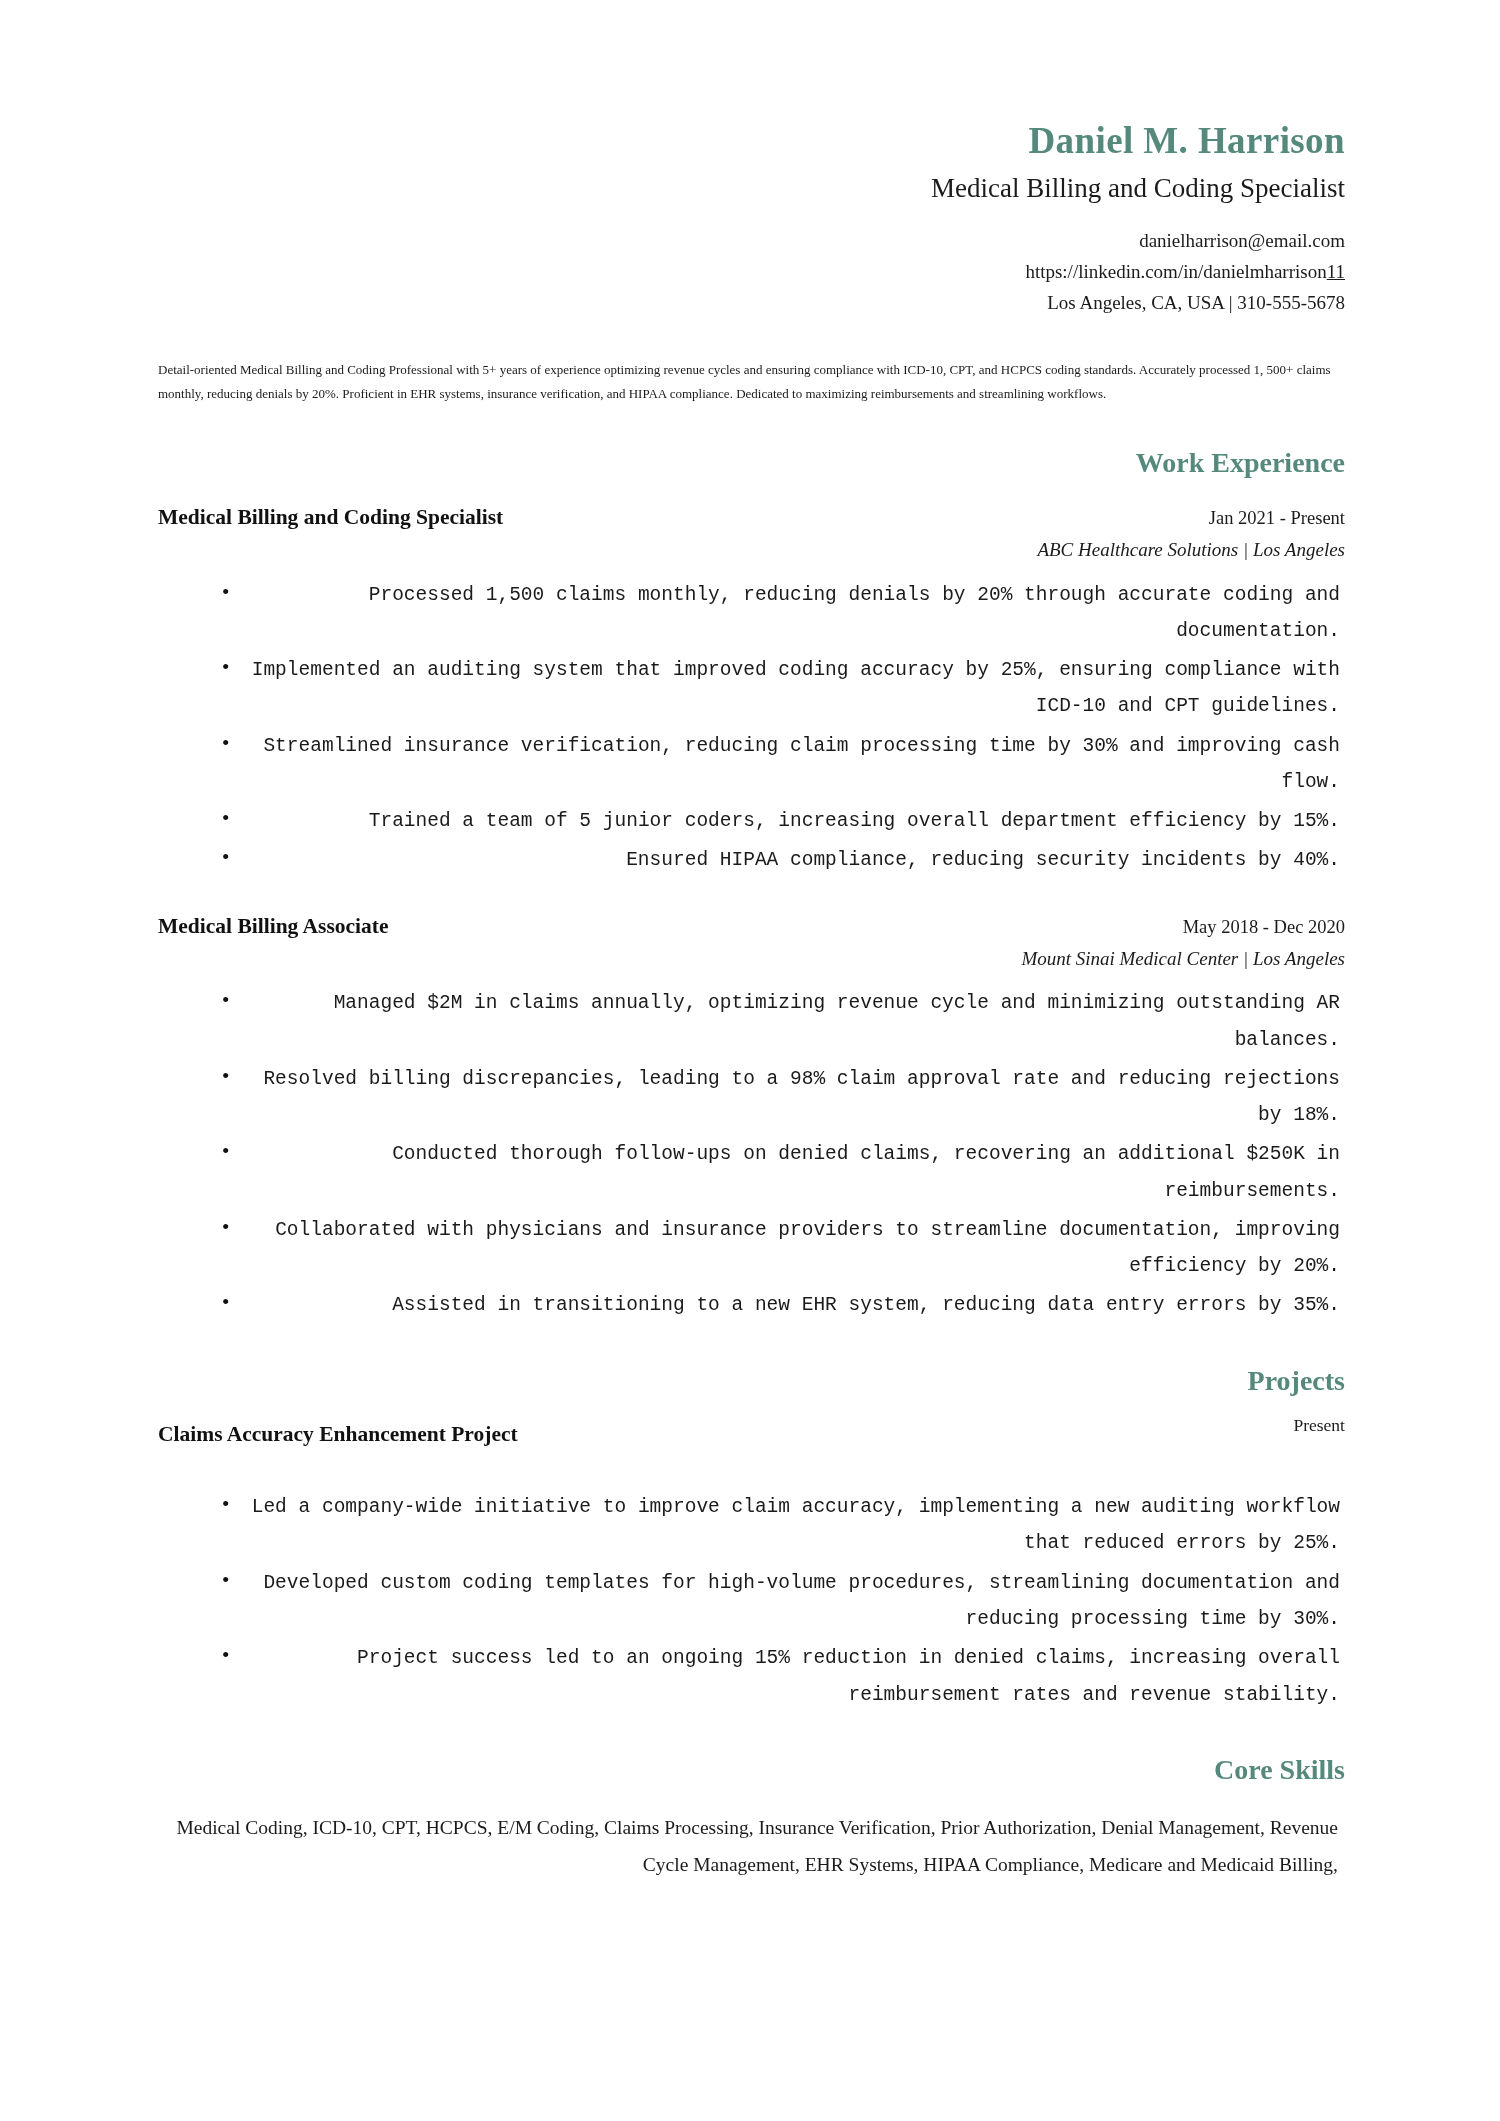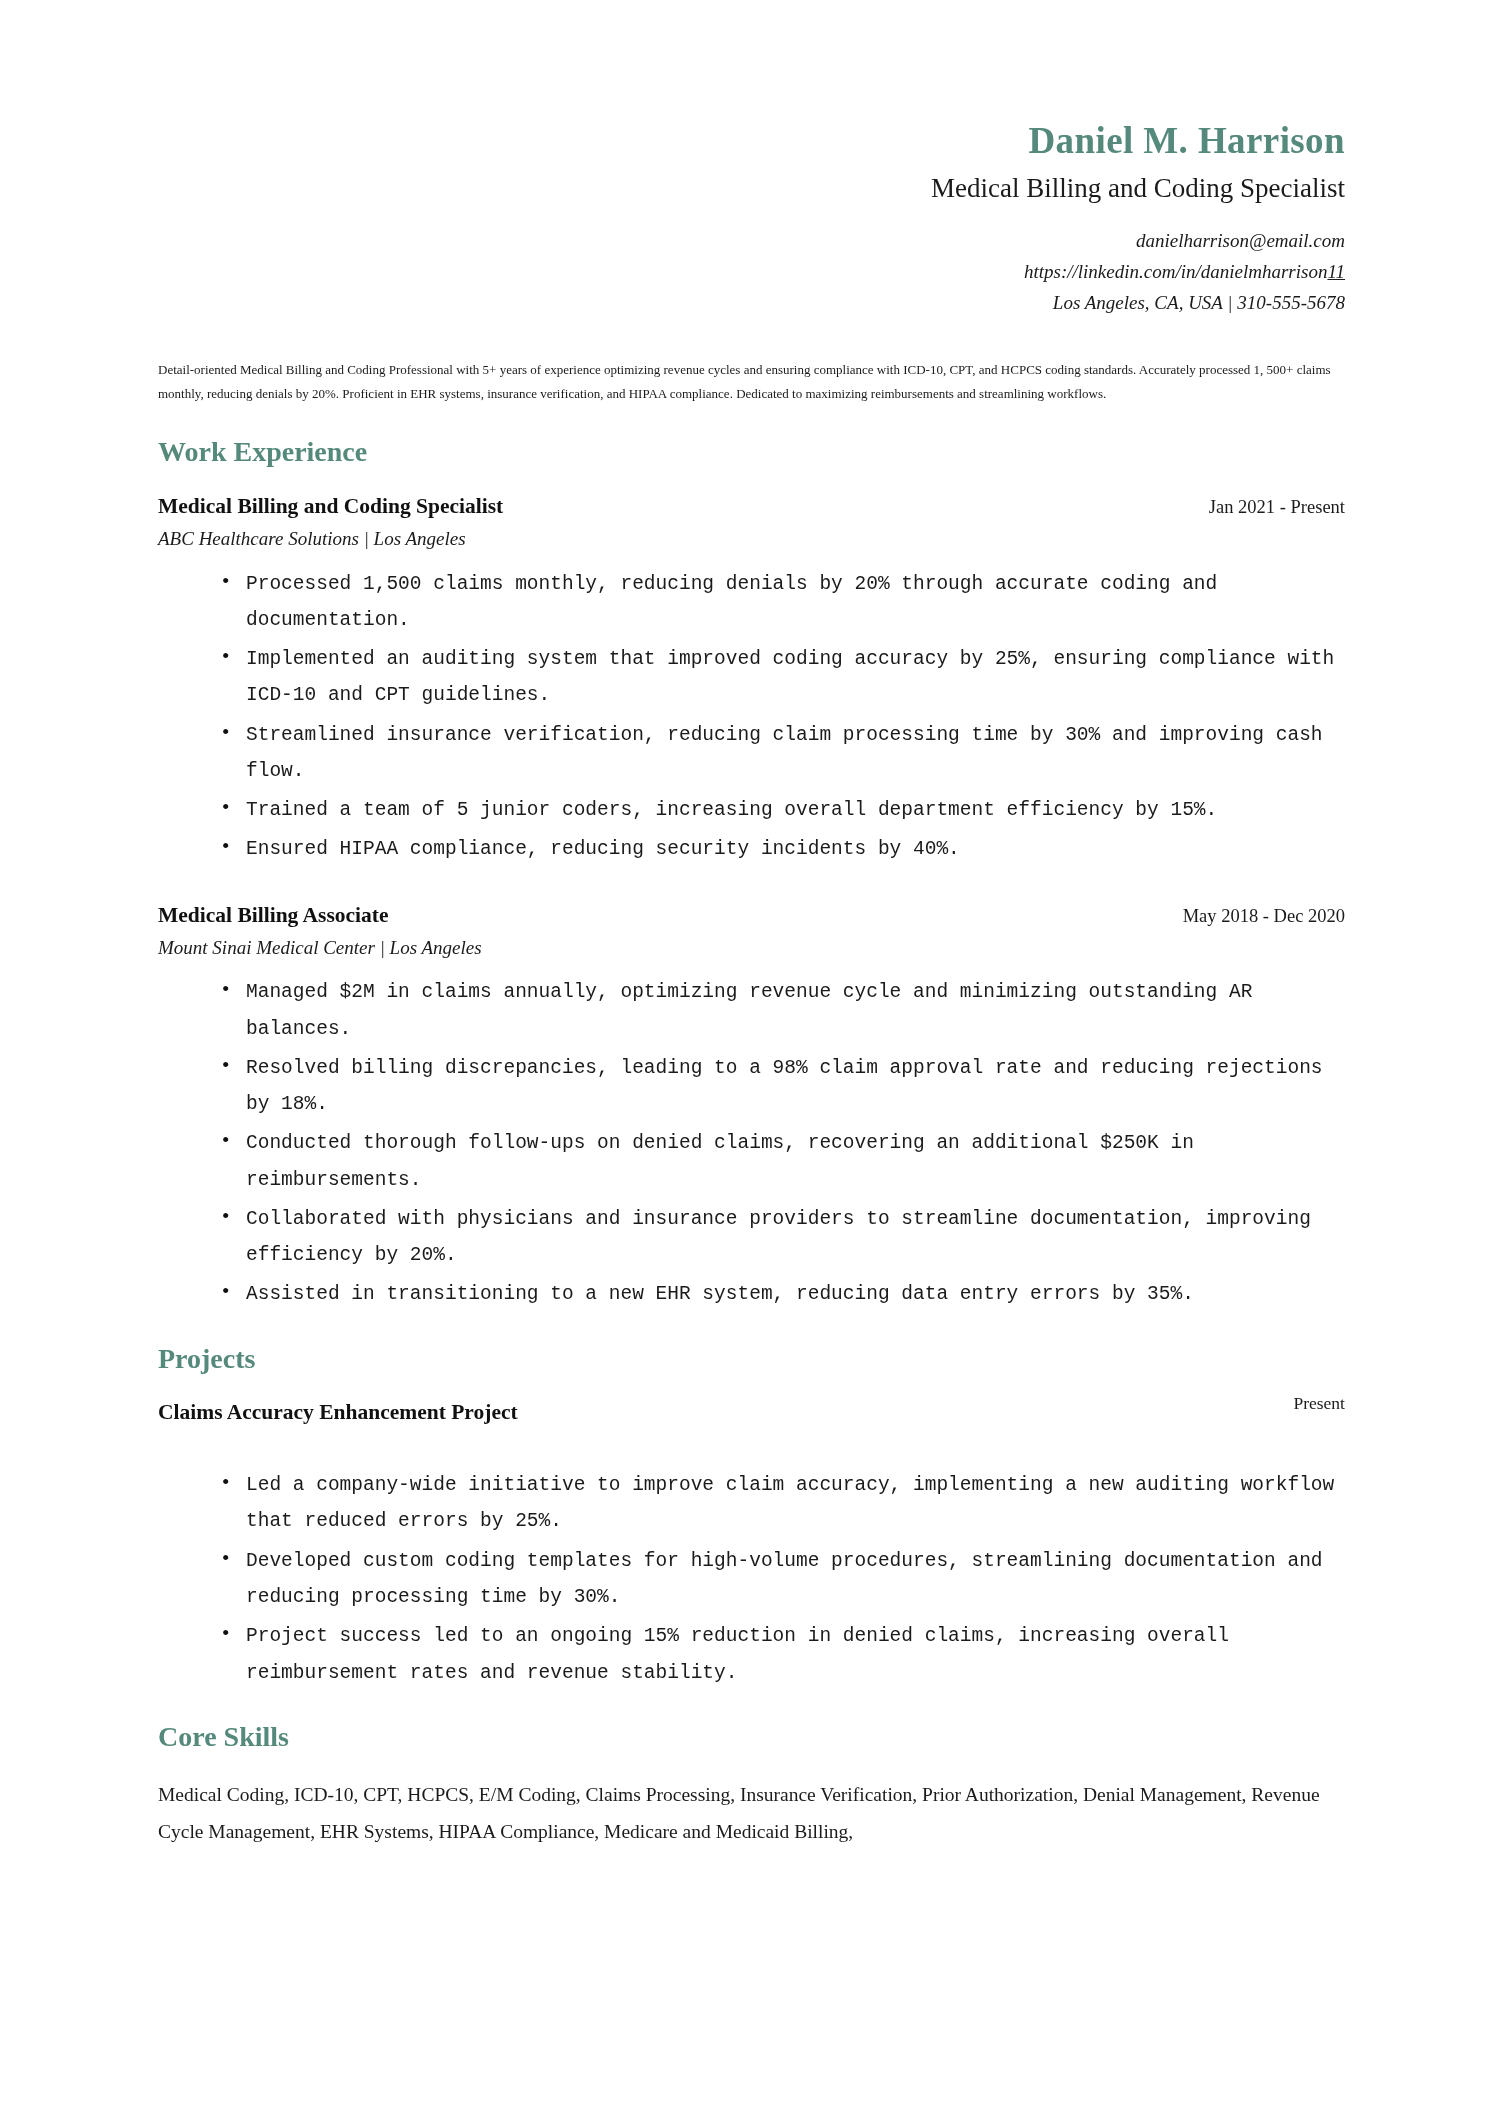--- a/index.html
+++ b/index.html
@@ -33,21 +33,20 @@
     margin: 0 0 8px 0;
   }
   .headline {
     font-size: 27px;
     font-weight: normal;
     color: #1b1b1b;
     line-height: 1.25;
     margin: 0 0 20px 0;
   }
   .contact-line {
-    font-style: italic;
     font-size: 19px;
     line-height: 1.62;
     color: #1b1b1b;
   }
   .contact-line .linked {
     text-decoration: none;
     color: #1b1b1b;
   }
   .contact-line .linked .tail {
     text-decoration: underline;
@@ -58,21 +57,22 @@
     margin-top: 40px;
     font-size: 13px;
     line-height: 1.85;
     text-align: left;
     color: #1b1b1b;
     max-width: 1180px;
   }
 
   
   .section {
-    margin-top: 29px;
+    margin-top: 40px;
+    text-align: right;
   }
   .section-title {
     font-size: 28px;
     font-weight: bold;
     color: #55897c;
     margin: 0 0 24px 0;
     line-height: 1.2;
   }
 
   

